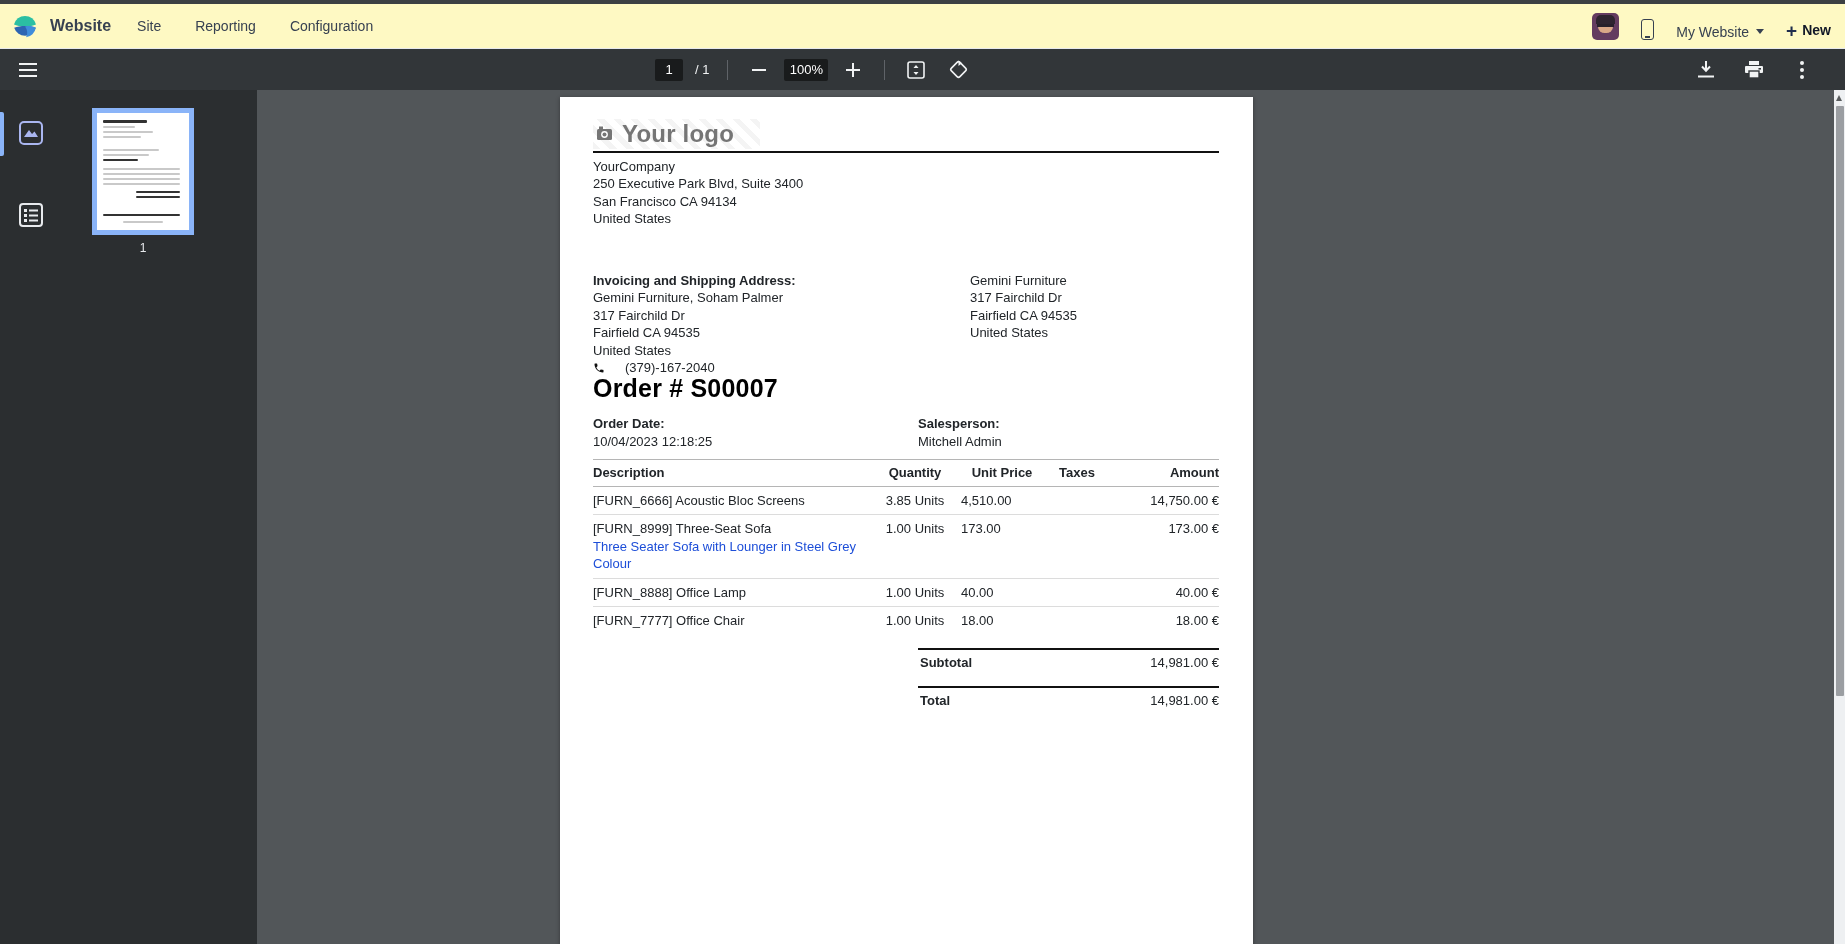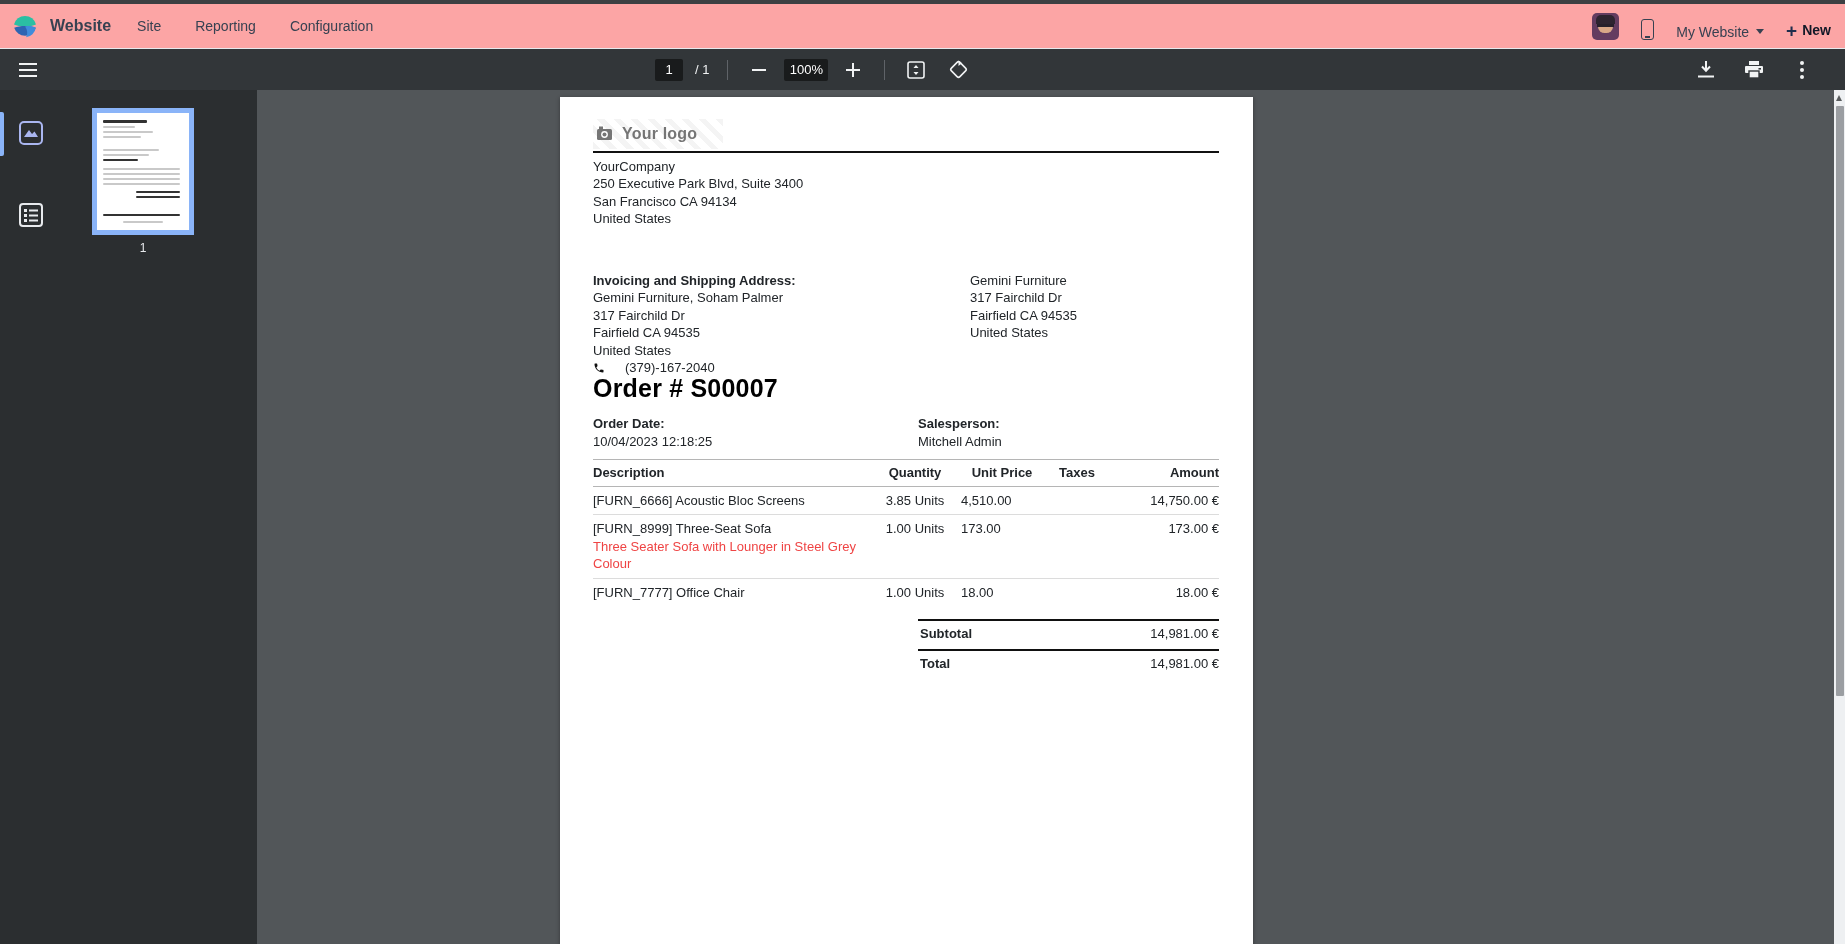--- a/index.html
+++ b/index.html
@@ -3,21 +3,21 @@
 <meta charset="utf-8">
 <style>
   * { margin:0; padding:0; box-sizing:border-box; }
   html,body { width:1845px; height:944px; overflow:hidden;
     font-family:"Liberation Sans","DejaVu Sans",sans-serif; }
 
   
   .top-strip { height:4px; background:#3c4043; }
 
   
-  .navbar { height:45px; background:#fca5a5; display:flex; align-items:center;
+  .navbar { height:45px; background:#fef9c3; display:flex; align-items:center;
     padding:0 14px 0 12px; color:#374151; border-bottom:1px solid #e7e9ed;gap:7px; }
   .nav-left { display:flex; align-items:center; gap:6px; }
   .logo-sphere { width:26px; height:26px; margin-right:6px; }
   .app-name { font-size:16px; font-weight:700; color:#374151; margin-right:18px; cursor:pointer; }
   .nav-menu { display:flex; gap:30px; font-size:14px; }
   .nav-menu .item { cursor:pointer; padding:6px 2px; }
   .nav-right { margin-left:auto; display:flex; align-items:flex-end; gap:22px; font-size:14px; }
   .avatar { width:27px; height:27px; border-radius:5px; background:#643c60; position:relative; overflow:hidden; }
   .avatar .hair { position:absolute; top:2px; left:4px; right:4px; height:9px; background:#2e2430; border-radius:5px 5px 0 0; }
   .avatar .face { position:absolute; top:6px; left:6px; width:15px; height:14px; background:#d9a787; border-radius:45%; }
@@ -69,21 +69,21 @@
   .scroll-thumb { position:absolute; top:16px; left:1.5px; width:8px; height:590px; background:#9b9ea2; border-radius:1px; }
 
   
   .page { position:absolute; left:303px; top:7px; width:693px; height:1010px; background:#fff;
     box-shadow:0 1px 4px rgba(0,0,0,.35); color:#212529; font-size:13px; line-height:17.5px;
     padding:12px 34px 0 33px; }
 
   .logo-line { display:inline-flex; align-items:center; gap:8px; margin-top:10px;
     padding:6px 26px 6px 4px;
     background:repeating-linear-gradient(45deg, rgba(0,0,0,0.045) 0 5px, transparent 5px 12px); }
-  .logo-text { font-size:16px; font-weight:700; color:#757575; letter-spacing:.2px; }
+  .logo-text { font-size:24px; font-weight:700; color:#757575; letter-spacing:.2px; }
   .doc-rule { border-bottom:2px solid #111; margin-top:2px; }
 
   .company-block { margin-top:5px; }
 
   .addr-row { display:flex; margin-top:44px; }
   .addr-left { width:325px; }
   .addr-right { margin-left:52px; }
   .b { font-weight:700; }
   .phone-line { display:flex; align-items:center; gap:20px; }
 
@@ -97,26 +97,26 @@
   .order-table th { font-weight:700; font-size:13px; padding:4px 0; }
   .order-table td { font-size:13px; padding:5px 0; vertical-align:top; }
   .order-table tbody tr { border-bottom:1px solid #dcdcdc; }
   .order-table tbody tr:last-child { border-bottom:none; }
   .col-desc { text-align:left; }
   .col-qty { width:92px; text-align:center; }
   .col-unit { width:82px; }
   .col-tax { width:74px; text-align:left; padding-left:16px !important; }
   .col-amt { width:102px; text-align:right; }
   .line-note:empty { display:none; }
-  .line-note { color:#ef4444; }
+  .line-note { color:#1d4ed8; }
 
   .totals { width:301px; margin-left:auto; margin-top:13px; }
   .tot-row { display:flex; justify-content:space-between; border-top:2px solid #111;
     padding:4px 0 5px 2px; }
-  .tot-row + .tot-row { margin-top:1px; }
+  .tot-row + .tot-row { margin-top:10px; }
 </style>
 </head>
 <body>
 
 <div class="top-strip"></div>
 
 <header class="navbar">
   <div class="nav-left">
     <span class="logo-sphere">
       <svg viewBox="0 0 26 26" width="26" height="26">
@@ -349,20 +349,30 @@
               <div>[FURN_8999] Three-Seat Sofa</div>
               <div class="line-note">Three Seater Sofa with Lounger in Steel Grey Colour</div>
             </td>
             <td class="col-qty">1.00 Units</td>
             <td class="col-unit">173.00</td>
             <td class="col-tax"></td>
             <td class="col-amt">173.00 €</td>
           </tr>
           <tr>
             <td class="col-desc">
+              <div>[FURN_8888] Office Lamp</div>
+
+            </td>
+            <td class="col-qty">1.00 Units</td>
+            <td class="col-unit">40.00</td>
+            <td class="col-tax"></td>
+            <td class="col-amt">40.00 €</td>
+          </tr>
+          <tr>
+            <td class="col-desc">
               <div>[FURN_7777] Office Chair</div>
 
             </td>
             <td class="col-qty">1.00 Units</td>
             <td class="col-unit">18.00</td>
             <td class="col-tax"></td>
             <td class="col-amt">18.00 €</td>
           </tr>
         </tbody>
       </table>

